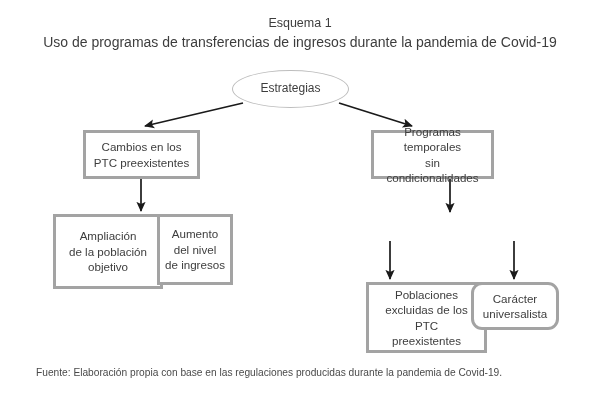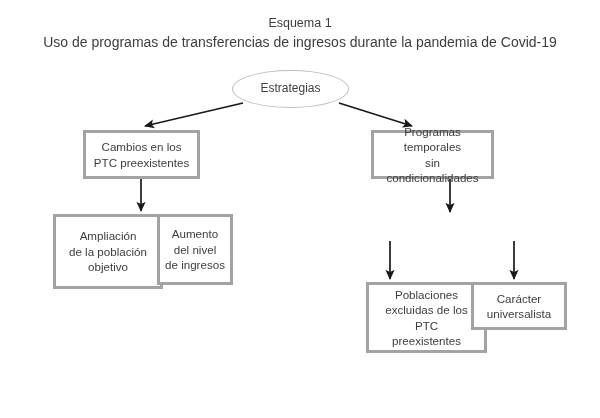--- a/index.html
+++ b/index.html
@@ -138,19 +138,20 @@
 de ingresos</span>
   </div>
 
 
   <div class="node" style="left:322px; top:282px; width:121px; height:71px;margin-left:44px;">
     <span class="multiline">Poblaciones
 excluidas de los PTC
 preexistentes</span>
   </div>
 
-  <div class="node" style="left:471px; top:282px; width:96px; height:48px;">
+  <div class="node" style="left:471px; top:282px; width:88px; height:48px;border-radius:11px;">
     <span class="multiline">Carácter
 universalista</span>
   </div>
 
+  <div class="footnote">Fuente: Elaboración propia con base en las regulaciones producidas durante la pandemia de Covid-19.</div>
 
 </div>
 
 </body></html>

